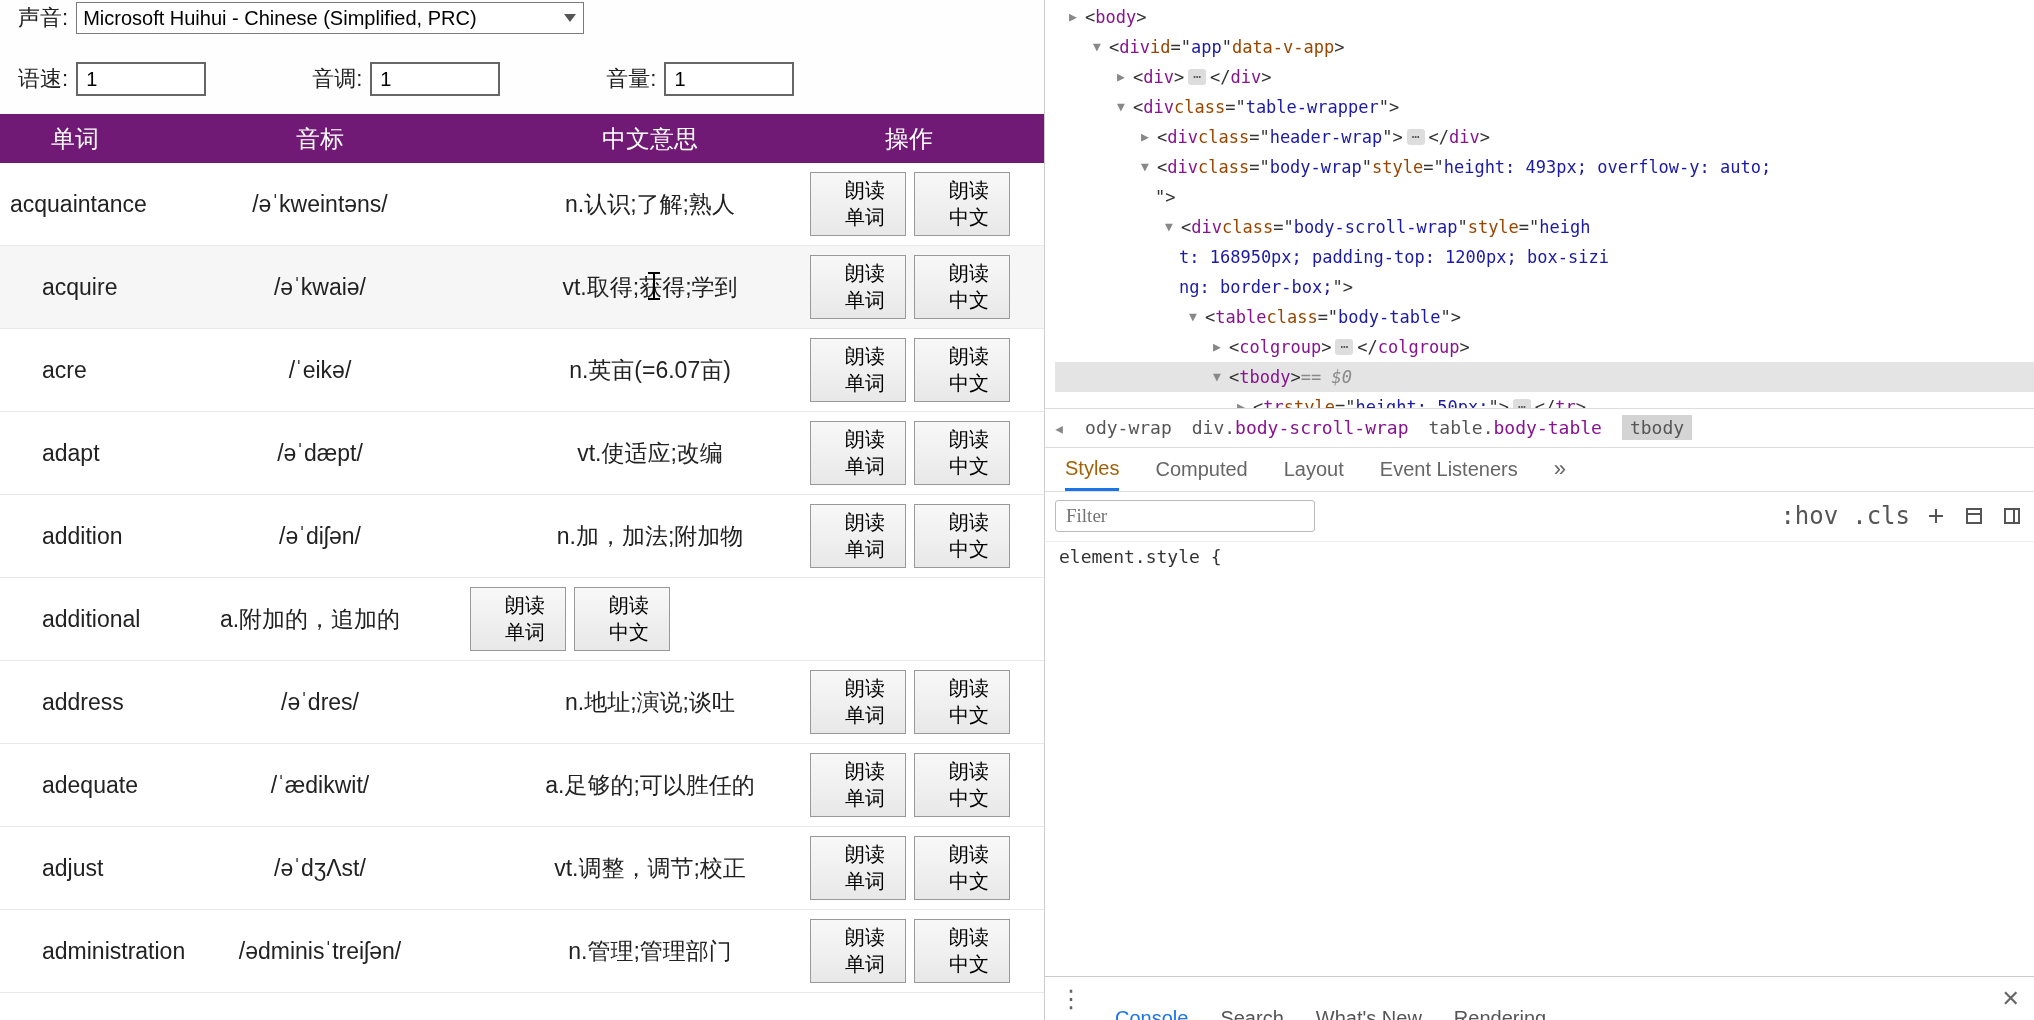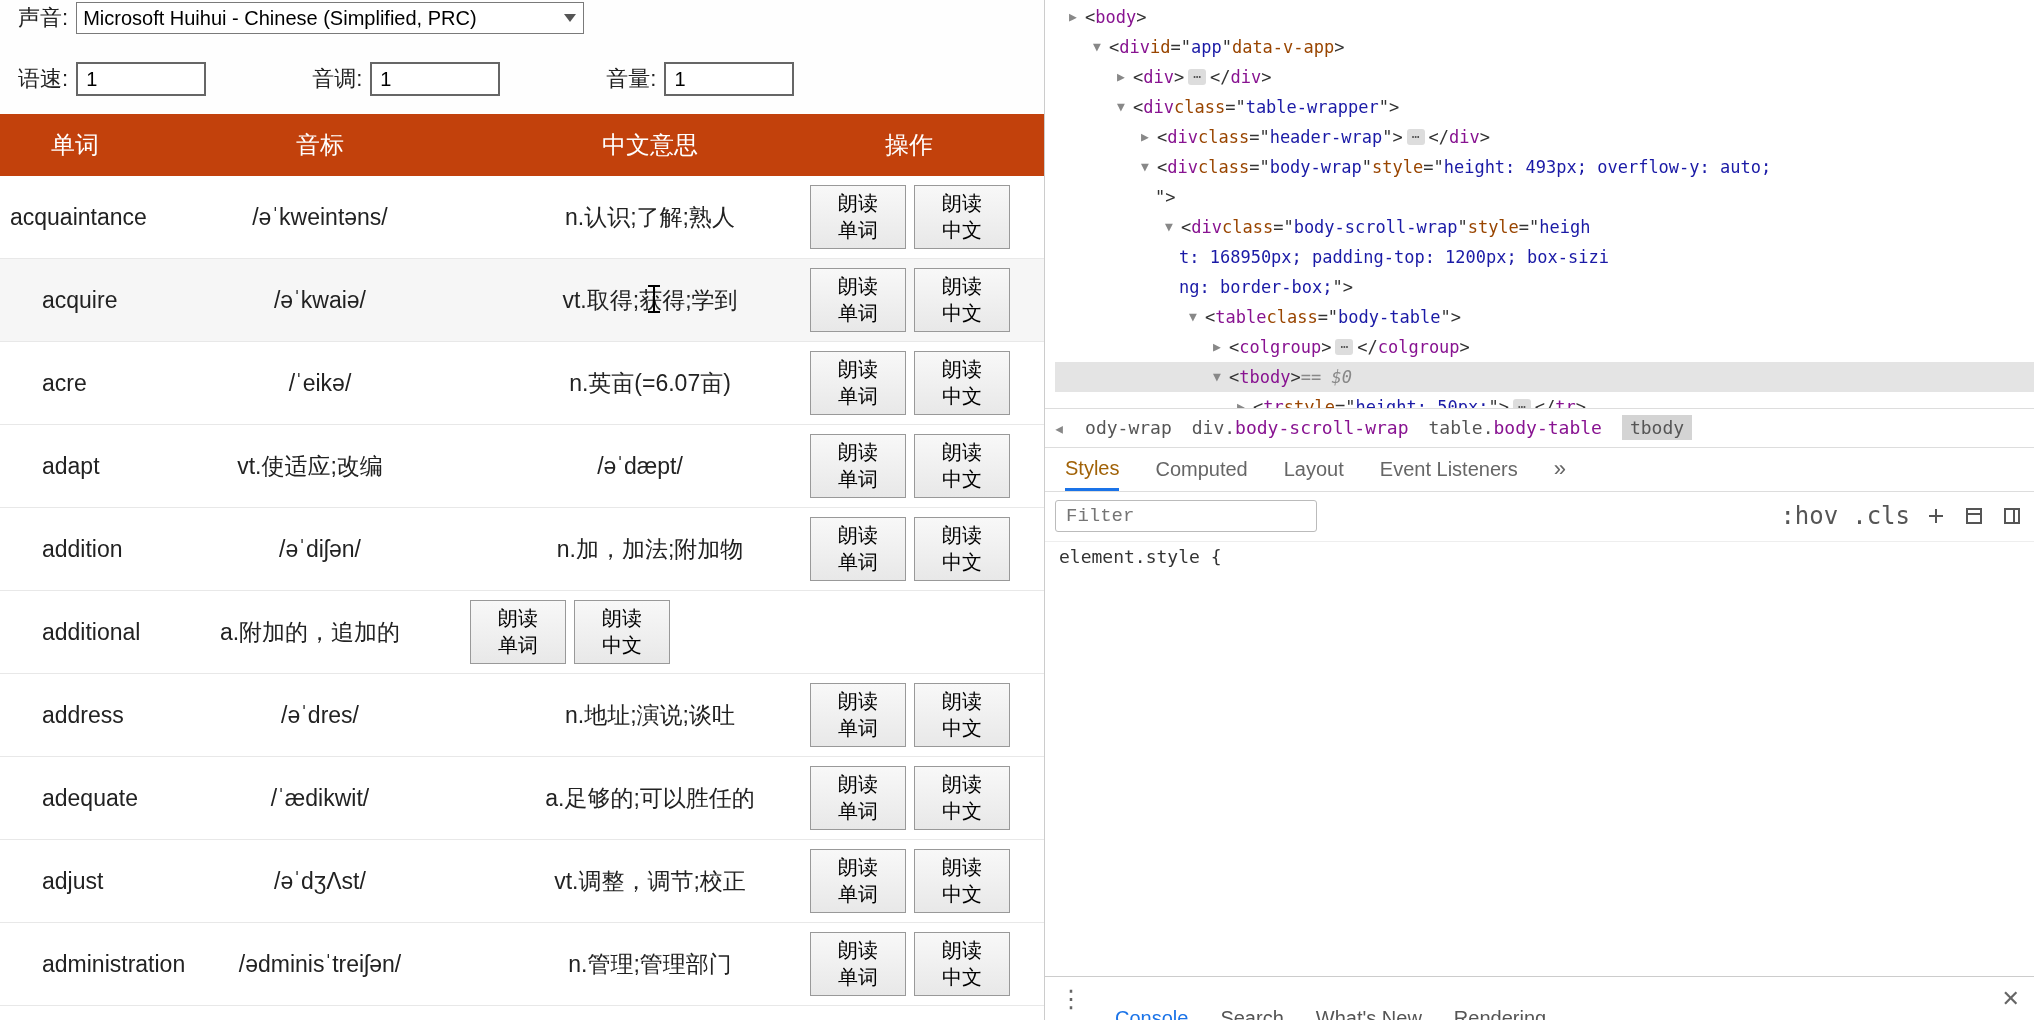--- a/index.html
+++ b/index.html
@@ -27,22 +27,22 @@
 }
 .num-input {
   width: 130px; height: 34px; border: 2px solid #666; font-size: 20px;
   padding: 2px 8px; background: #fff;
 }
 .ctrl-group { display: flex; align-items: center; gap: 8px; }
 .ctrl-group + .ctrl-group { margin-left: 100px; }
 
 .table-area { flex: 1; display: flex; flex-direction: column; position: relative; }
 .table-header {
-  display: flex; background: #c2410c; color: #fff; font-size: 24px;
-  font-weight: 500; height: 62px; align-items: center;
+  display: flex; background: #701a75; color: #fff; font-size: 24px;
+  font-weight: 500; height: 49px; align-items: center;
 }
 .th { text-align: center; }
 .th-word { width: 150px; }
 .th-phon { width: 340px; }
 .th-mean { width: 320px; }
 .th-act { width: 198px; }
 
 .table-body { flex: 1; overflow-y: scroll; position: relative; }
 .table-body::-webkit-scrollbar { width: 22px; }
 .table-body::-webkit-scrollbar-track { background: #f1f1f1; }
@@ -56,21 +56,21 @@
 .tbl-row.hover { background: #f6f6f6; }
 .td { text-align: center; display: flex; align-items: center; justify-content: center; }
 .td-word { width: 150px; justify-content: flex-start; padding-left: 10px; }
 .tbl-row.hover .td-word, .tbl-row .td-word.indent { padding-left: 42px; }
 .td-phon { width: 340px; }
 .td-mean { width: 320px; }
 .td-act { width: 200px; gap: 8px; justify-content: center; }
 
 .act-btn {
   font-size: 20px; padding: 4px 20px; background: linear-gradient(#f8f8f8,#e8e8e8);
-  border: 1px solid #999; cursor: pointer; font-family: Liberation Sans, sans-serif;
+  border: 1px solid #999; cursor: pointer; font-family: Liberation Sans, sans-serif; text-align: right;
 }
 
 
 .devtools {
   flex: 1; background: #fff; display: flex; flex-direction: column;
   font-family: Consolas, Menlo, monospace; font-size: 17px; color: #333;
   border-left: 1px solid #ccc; overflow: hidden;
 }
 .dom-tree { flex: 1; overflow: auto; padding: 2px 0 0 10px; line-height: 30px; white-space: nowrap; }
 .dom-line { display: flex; align-items: center; }
@@ -113,21 +113,21 @@
 .styles-tab { cursor: pointer; }
 .styles-tab.active { color: #a16207; border-bottom: 3px solid #1a73e8; padding-bottom: 8px; margin-bottom: -10px; }
 .more-chevron { font-size: 22px; color: #666; }
 
 .styles-toolbar {
   display: flex; align-items: center; height: 50px; padding: 6px 10px; gap: 14px;
   border-bottom: 1px solid #eee;
 }
 .filter-input {
   flex: 0 0 260px; font-size: 19px; padding: 4px 10px; border: 1px solid #bbb;
-  border-radius: 3px; font-family: Liberation Mono, monospace;
+  border-radius: 3px; font-family: Liberation Serif, serif;
 }
 .tool-txt { font-family: Consolas, monospace; font-size: 24px; color: #555; cursor: pointer; }
 .tool-icon { width: 24px; height: 24px; display: inline-flex; align-items: center; justify-content: center; cursor: pointer; }
 
 .element-style { padding: 4px 14px; font-size: 18px; color: #333; }
 
 .drawer-tabs {
   display: flex; align-items: center; height: 44px; border-top: 1px solid #ccc;
   font-family: Arial, sans-serif; font-size: 20px; color: #555; gap: 32px;
   padding: 0 14px; justify-content: space-between;
@@ -211,22 +211,22 @@
             <div class="td td-word indent">acre</div>
             <div class="td td-phon">/ˈeikə/</div>
             <div class="td td-mean">n.英亩(=6.07亩)</div>
             <div class="td td-act">
               <button class="act-btn">朗读单词</button>
               <button class="act-btn">朗读中文</button>
             </div>
           </div>
           <div class="tbl-row">
             <div class="td td-word indent">adapt</div>
+            <div class="td td-phon">/əˈdæpt/</div>
             <div class="td td-mean">vt.使适应;改编</div>
-            <div class="td td-phon">/əˈdæpt/</div>
             <div class="td td-act">
               <button class="act-btn">朗读单词</button>
               <button class="act-btn">朗读中文</button>
             </div>
           </div>
           <div class="tbl-row">
             <div class="td td-word indent">addition</div>
             <div class="td td-phon">/əˈdiʃən/</div>
             <div class="td td-mean">n.加，加法;附加物</div>
             <div class="td td-act">

